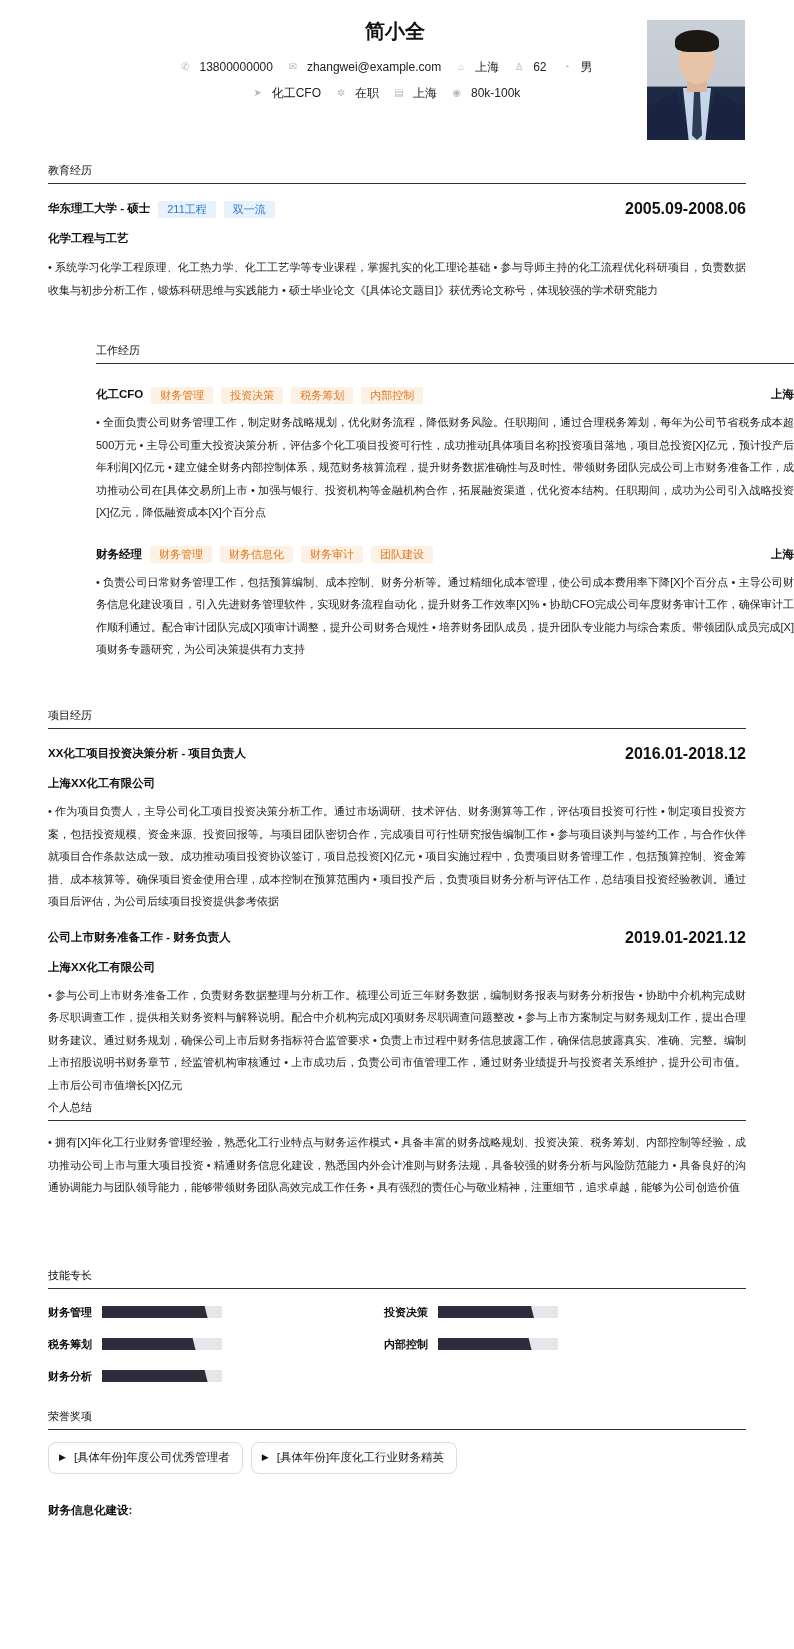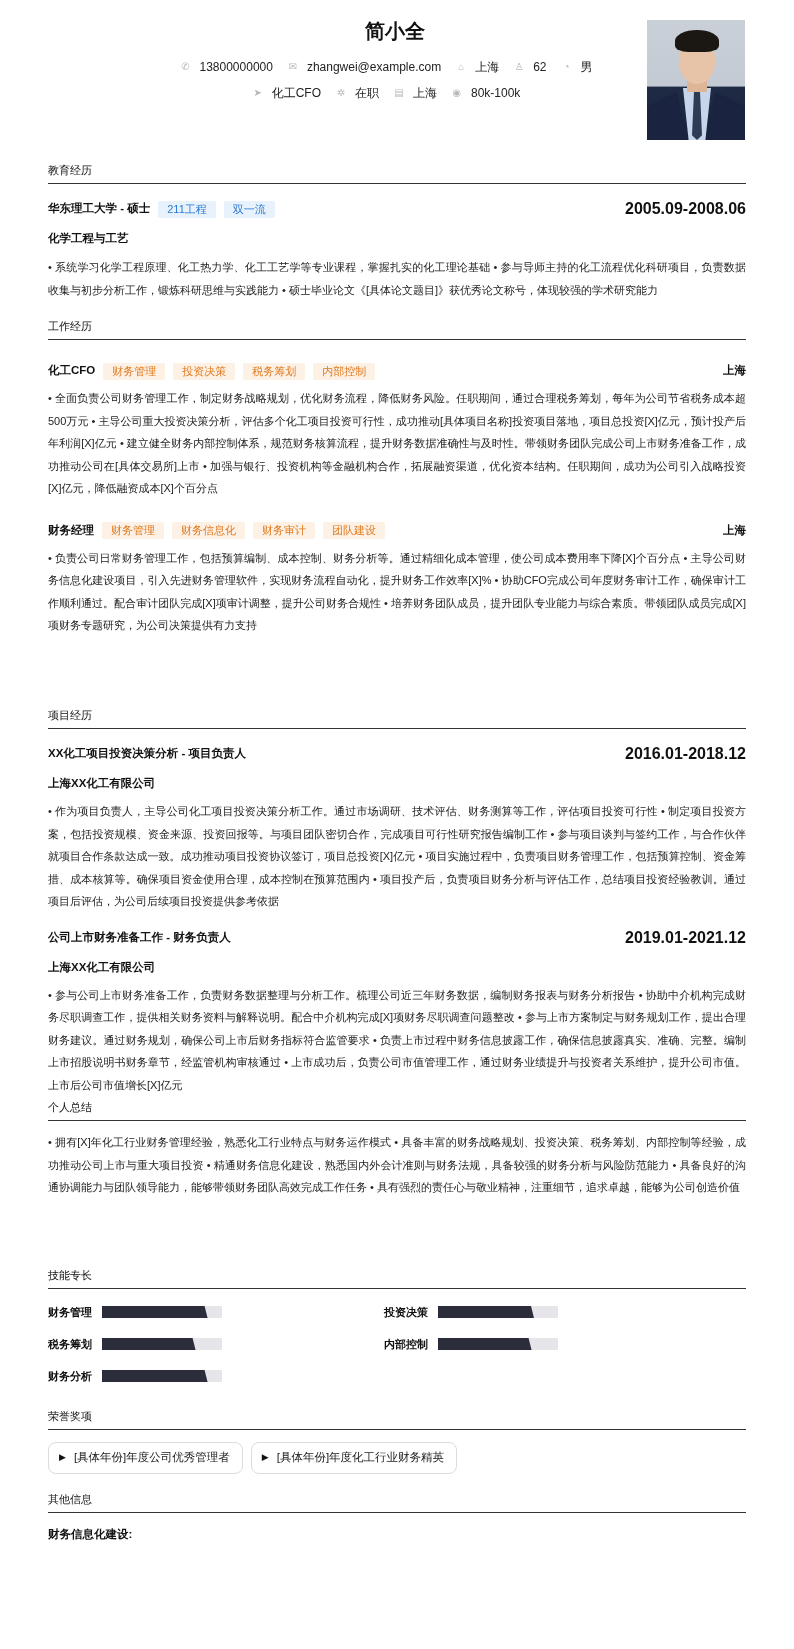--- a/index.html
+++ b/index.html
@@ -181,21 +181,21 @@
       <span class="date">2005.09-2008.06</span>
     </div>
     <div style="height:8px"></div>
     <div class="row">
       <span class="bold">化学工程与工艺</span>
     </div>
     <div style="height:6px"></div>
     <div class="para">• 系统学习化学工程原理、化工热力学、化工工艺学等专业课程，掌握扎实的化工理论基础 • 参与导师主持的化工流程优化科研项目，负责数据收集与初步分析工作，锻炼科研思维与实践能力 • 硕士毕业论文《[具体论文题目]》获优秀论文称号，体现较强的学术研究能力</div>
   </div>
 
-  <div class="section" style="top:316px;">
+  <div class="section" style="top:340px;margin-left:48px;">
     <div class="sec-title">工作经历</div>
     <div style="height:14px"></div>
 
     <div>
       <div style="height:6px"></div>
       <div class="row">
         <div class="left">
           <span class="bold">化工CFO</span>
           <span class="tag orange">财务管理</span>
           <span class="tag orange">投资决策</span>
@@ -310,19 +310,18 @@
         <span>[具体年份]年度公司优秀管理者</span>
       </div>
       <div class="award">
         <span class="tri">▶</span>
         <span>[具体年份]年度化工行业财务精英</span>
       </div>
     </div>
   </div>
 
   <div class="section" style="top:1489px;">
-    <div class="sec-title">其他信息</div>
     <div class="other">
       <span class="other-label">财务信息化建设:</span>
     </div>
   </div>
 
 </div>
 
 </body></html>

